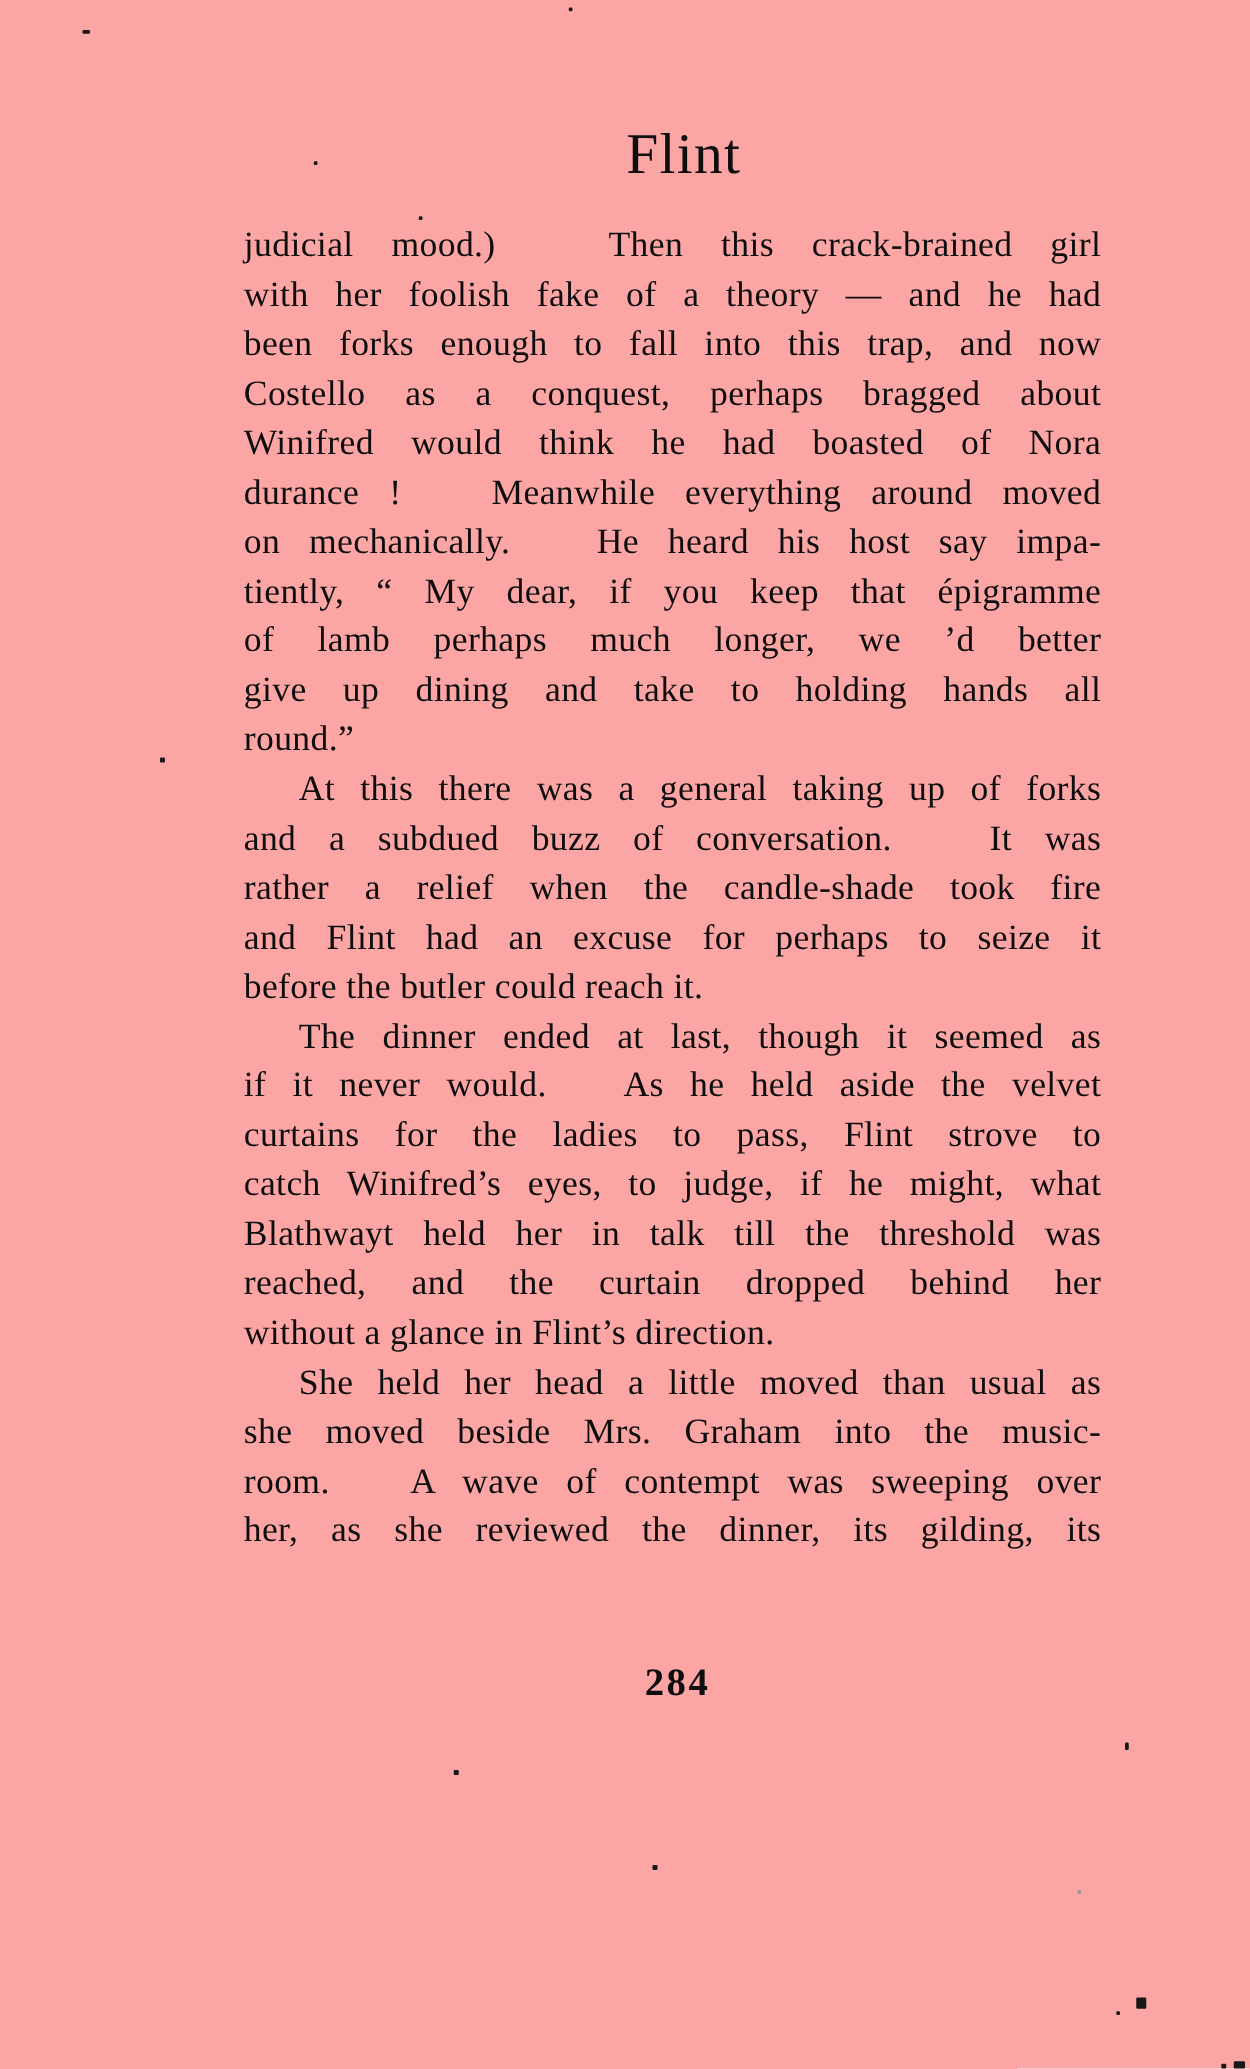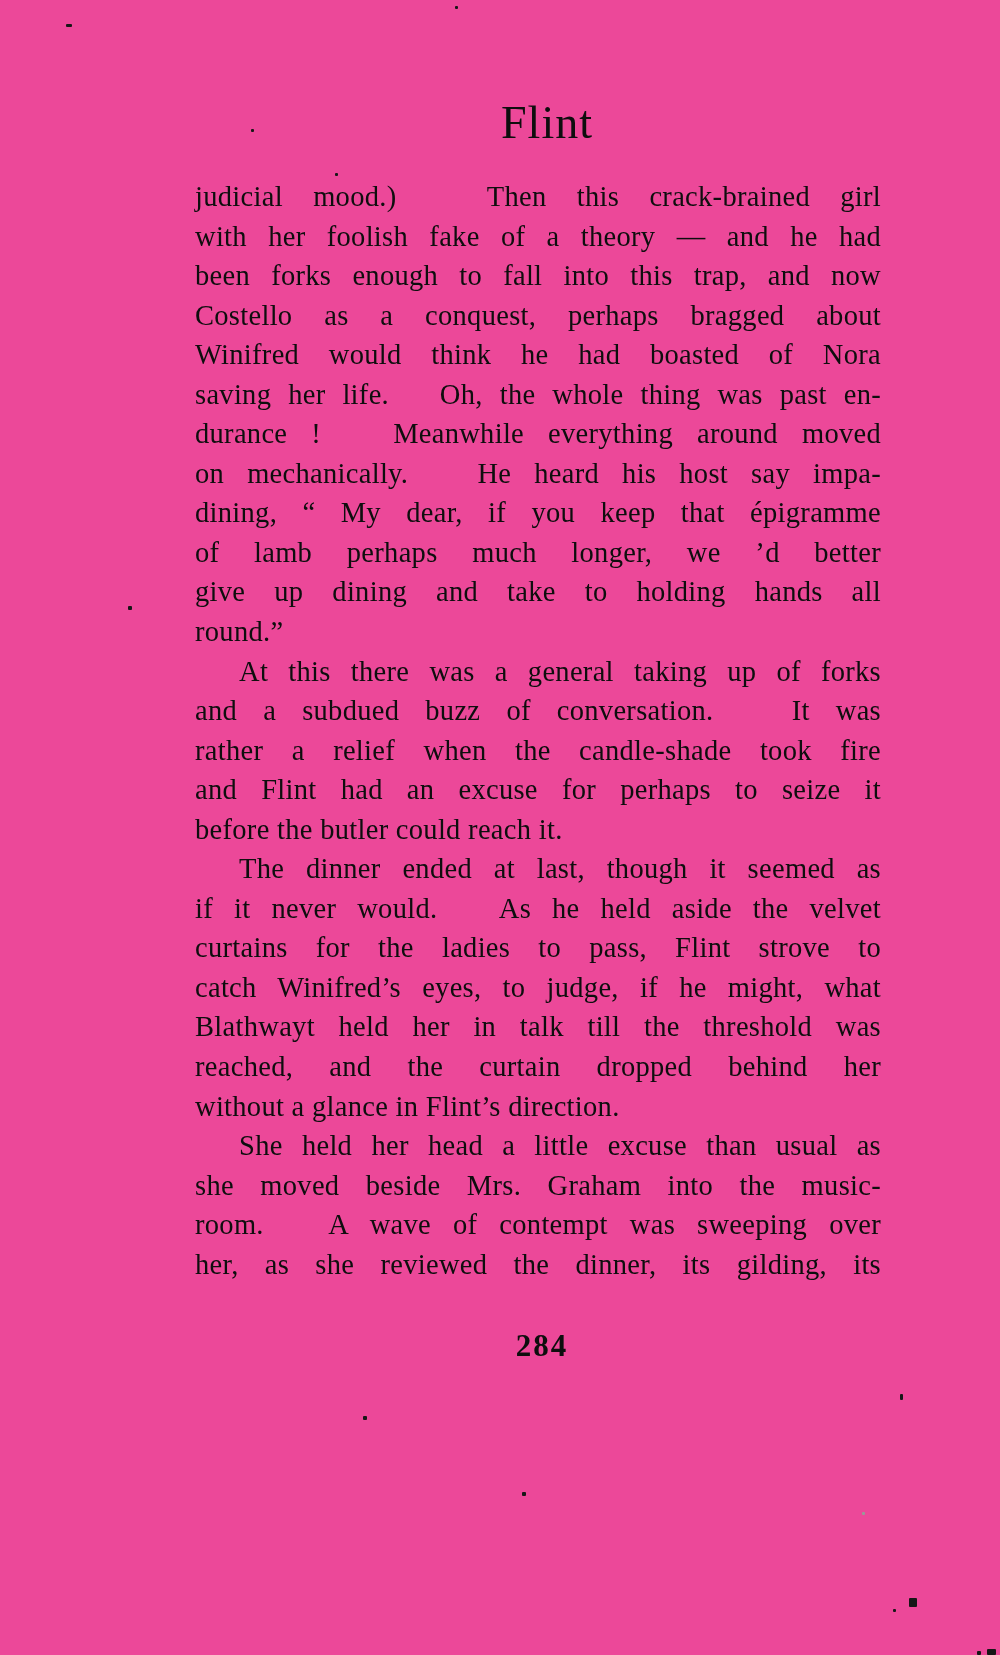--- a/index.html
+++ b/index.html
@@ -4,21 +4,21 @@
 <style>
   html, body {
     margin: 0;
     padding: 0;
     background: #ffffff;
   }
   .page {
     position: relative;
     width: 1000px;
     height: 1655px;
-    background: #ec4899;
+    background: #fca5a5;
     overflow: hidden;
     font-family: "Liberation Serif", "DejaVu Serif", serif;
     color: #0e0e0e;
   }
   .title {
     position: absolute;
     top: 98px;
     left: 547px;
     transform: translateX(-50%);
     font-size: 46px;
@@ -68,40 +68,39 @@
 
 <div class="page">
   <div class="title">Flint</div>
 
   <div class="text-block">
       <div class="line just">judicial mood.) &nbsp; Then this crack-brained girl</div>
       <div class="line just">with her foolish fake of a theory — and he had</div>
       <div class="line just">been forks enough to fall into this trap, and now</div>
       <div class="line just">Costello as a conquest, perhaps bragged about</div>
       <div class="line just">Winifred would think he had boasted of Nora</div>
-      <div class="line just">saving her life. &nbsp; Oh, the whole thing was past en-</div>
       <div class="line just">durance ! &nbsp; Meanwhile everything around moved</div>
       <div class="line just">on mechanically. &nbsp; He heard his host say impa-</div>
-      <div class="line just">dining, “ My dear, if you keep that épigramme</div>
+      <div class="line just">tiently, “ My dear, if you keep that épigramme</div>
       <div class="line just">of lamb perhaps much longer, we ’d better</div>
       <div class="line just">give up dining and take to holding hands all</div>
       <div class="line">round.”</div>
       <div class="line just indent">At this there was a general taking up of forks</div>
       <div class="line just">and a subdued buzz of conversation. &nbsp; It was</div>
       <div class="line just">rather a relief when the candle-shade took fire</div>
       <div class="line just">and Flint had an excuse for perhaps to seize it</div>
       <div class="line">before the butler could reach it.</div>
       <div class="line just indent">The dinner ended at last, though it seemed as</div>
       <div class="line just">if it never would. &nbsp; As he held aside the velvet</div>
       <div class="line just">curtains for the ladies to pass, Flint strove to</div>
       <div class="line just">catch Winifred’s eyes, to judge, if he might, what</div>
       <div class="line just">Blathwayt held her in talk till the threshold was</div>
       <div class="line just">reached, and the curtain dropped behind her</div>
       <div class="line">without a glance in Flint’s direction.</div>
-      <div class="line just indent">She held her head a little excuse than usual as</div>
+      <div class="line just indent">She held her head a little moved than usual as</div>
       <div class="line just">she moved beside Mrs. Graham into the music-</div>
       <div class="line just">room. &nbsp; A wave of contempt was sweeping over</div>
       <div class="line just">her, as she reviewed the dinner, its gilding, its</div>
     </div>
 
   <div class="page-number">284</div>
 
   <div>
       <div class="speck" style="left: 66px; top: 24px; width: 6px; height: 3px;"></div>
       <div class="speck" style="left: 455px; top: 6px; width: 3px; height: 3px;"></div>

